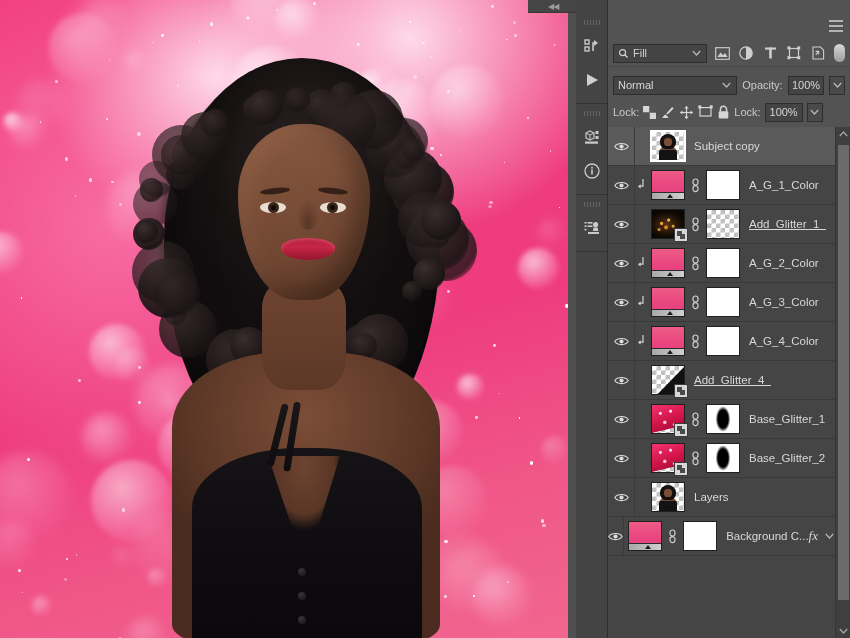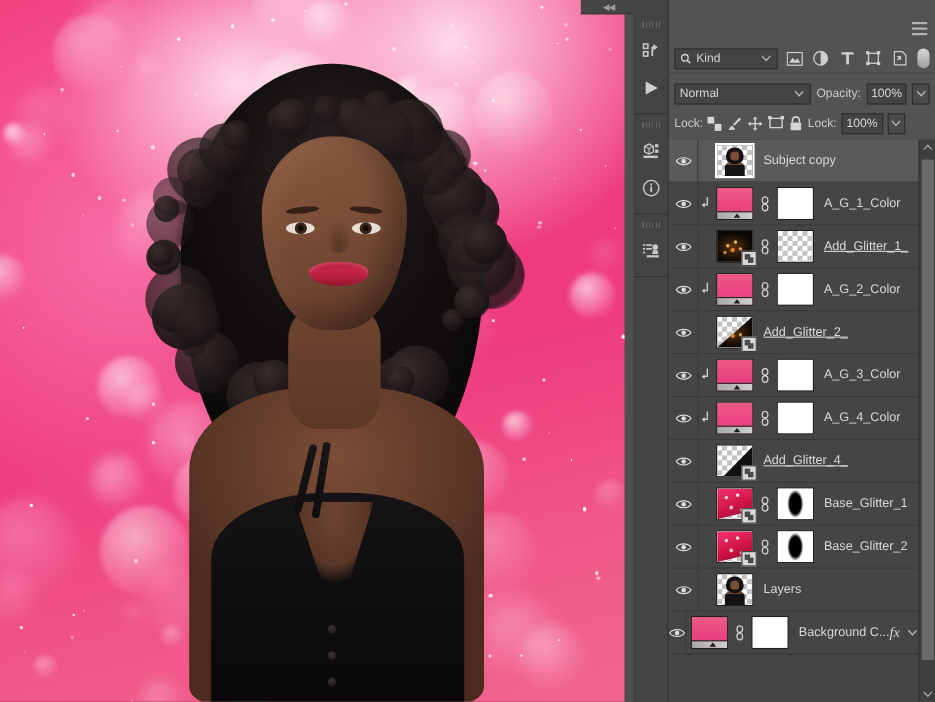--- a/index.html
+++ b/index.html
@@ -666,21 +666,21 @@
           <i></i>
           <i></i>
       </div>
 
       <div id="filter-row">
         <div class="kind-select">
           <svg width="11" height="11" viewBox="0 0 12 12">
             <circle cx="5" cy="5" r="3.3" fill="none" stroke="#d2d2d2" stroke-width="1.3"></circle>
             <line x1="7.4" y1="7.4" x2="10.4" y2="10.4" stroke="#d2d2d2" stroke-width="1.4"></line>
           </svg>
-          <span>Kind</span>
+          <span>Fill</span>
           <svg class="caret" width="9" height="7" viewBox="0 0 9 7">
             <path d="M0.8 1 L4.5 5 L8.2 1" fill="none" stroke="#b8b8b8" stroke-width="1.2"></path>
           </svg>
         </div>
         <div class="filt-icons">
           <div class="filt-ic">
             <svg width="15" height="13" viewBox="0 0 15 13">
               <rect x="0.7" y="0.7" width="13.6" height="11.6" fill="none" stroke="#cfcfcf" stroke-width="1.1"></rect>
               <path d="M2.4 10 L5.6 5.4 L8 8.2 L10 6 L12.6 10 Z" fill="#cfcfcf"></path>
             </svg>
@@ -893,39 +893,20 @@
             </div>
             <div class="layer-name">A_G_2_Color</div>
           </div>
           <div class="layer-row">
             <div class="eye-cell">
               <svg width="15" height="11" viewBox="0 0 15 11">
       <path d="M0.8 5.5 C3.4 1.4 11.6 1.4 14.2 5.5 C11.6 9.6 3.4 9.6 0.8 5.5 Z" fill="none" stroke="#dcdcdc" stroke-width="1.1"></path>
       <circle cx="7.5" cy="5.5" r="2.1" fill="#dcdcdc"></circle>
     </svg>
             </div>
-            <div class="clip-arrow"></div>
-            <div class="thumbs">
-              <div class="thumb-wrap">
-                <div class="thumb">
-                  <div class="checker"></div>
-                <div class="glitter-dark" style="clip-path:polygon(100% 0,100% 100%,0 100%)"></div>
-                </div>
-                <div class="so-badge"></div>
-              </div>
-            </div>
-            <div class="layer-name underlined">Add_Glitter_2_</div>
-          </div>
-          <div class="layer-row">
-            <div class="eye-cell">
-              <svg width="15" height="11" viewBox="0 0 15 11">
-      <path d="M0.8 5.5 C3.4 1.4 11.6 1.4 14.2 5.5 C11.6 9.6 3.4 9.6 0.8 5.5 Z" fill="none" stroke="#dcdcdc" stroke-width="1.1"></path>
-      <circle cx="7.5" cy="5.5" r="2.1" fill="#dcdcdc"></circle>
-    </svg>
-            </div>
             <div class="clip-arrow"><svg width="11" height="13" viewBox="0 0 11 13">
                 <path d="M7 1 L7 8.2 L3.2 8.2" fill="none" stroke="#d2d2d2" stroke-width="1.2"></path>
                 <path d="M4.6 6.2 L2 8.4 L4.6 10.6 Z" fill="#d2d2d2"></path>
               </svg></div>
             <div class="thumbs">
               <div class="thumb-wrap">
                 <div class="thumb">
                   <div class="grad-swatch"></div>
                   <div class="grad-bar"></div>
                 </div>

